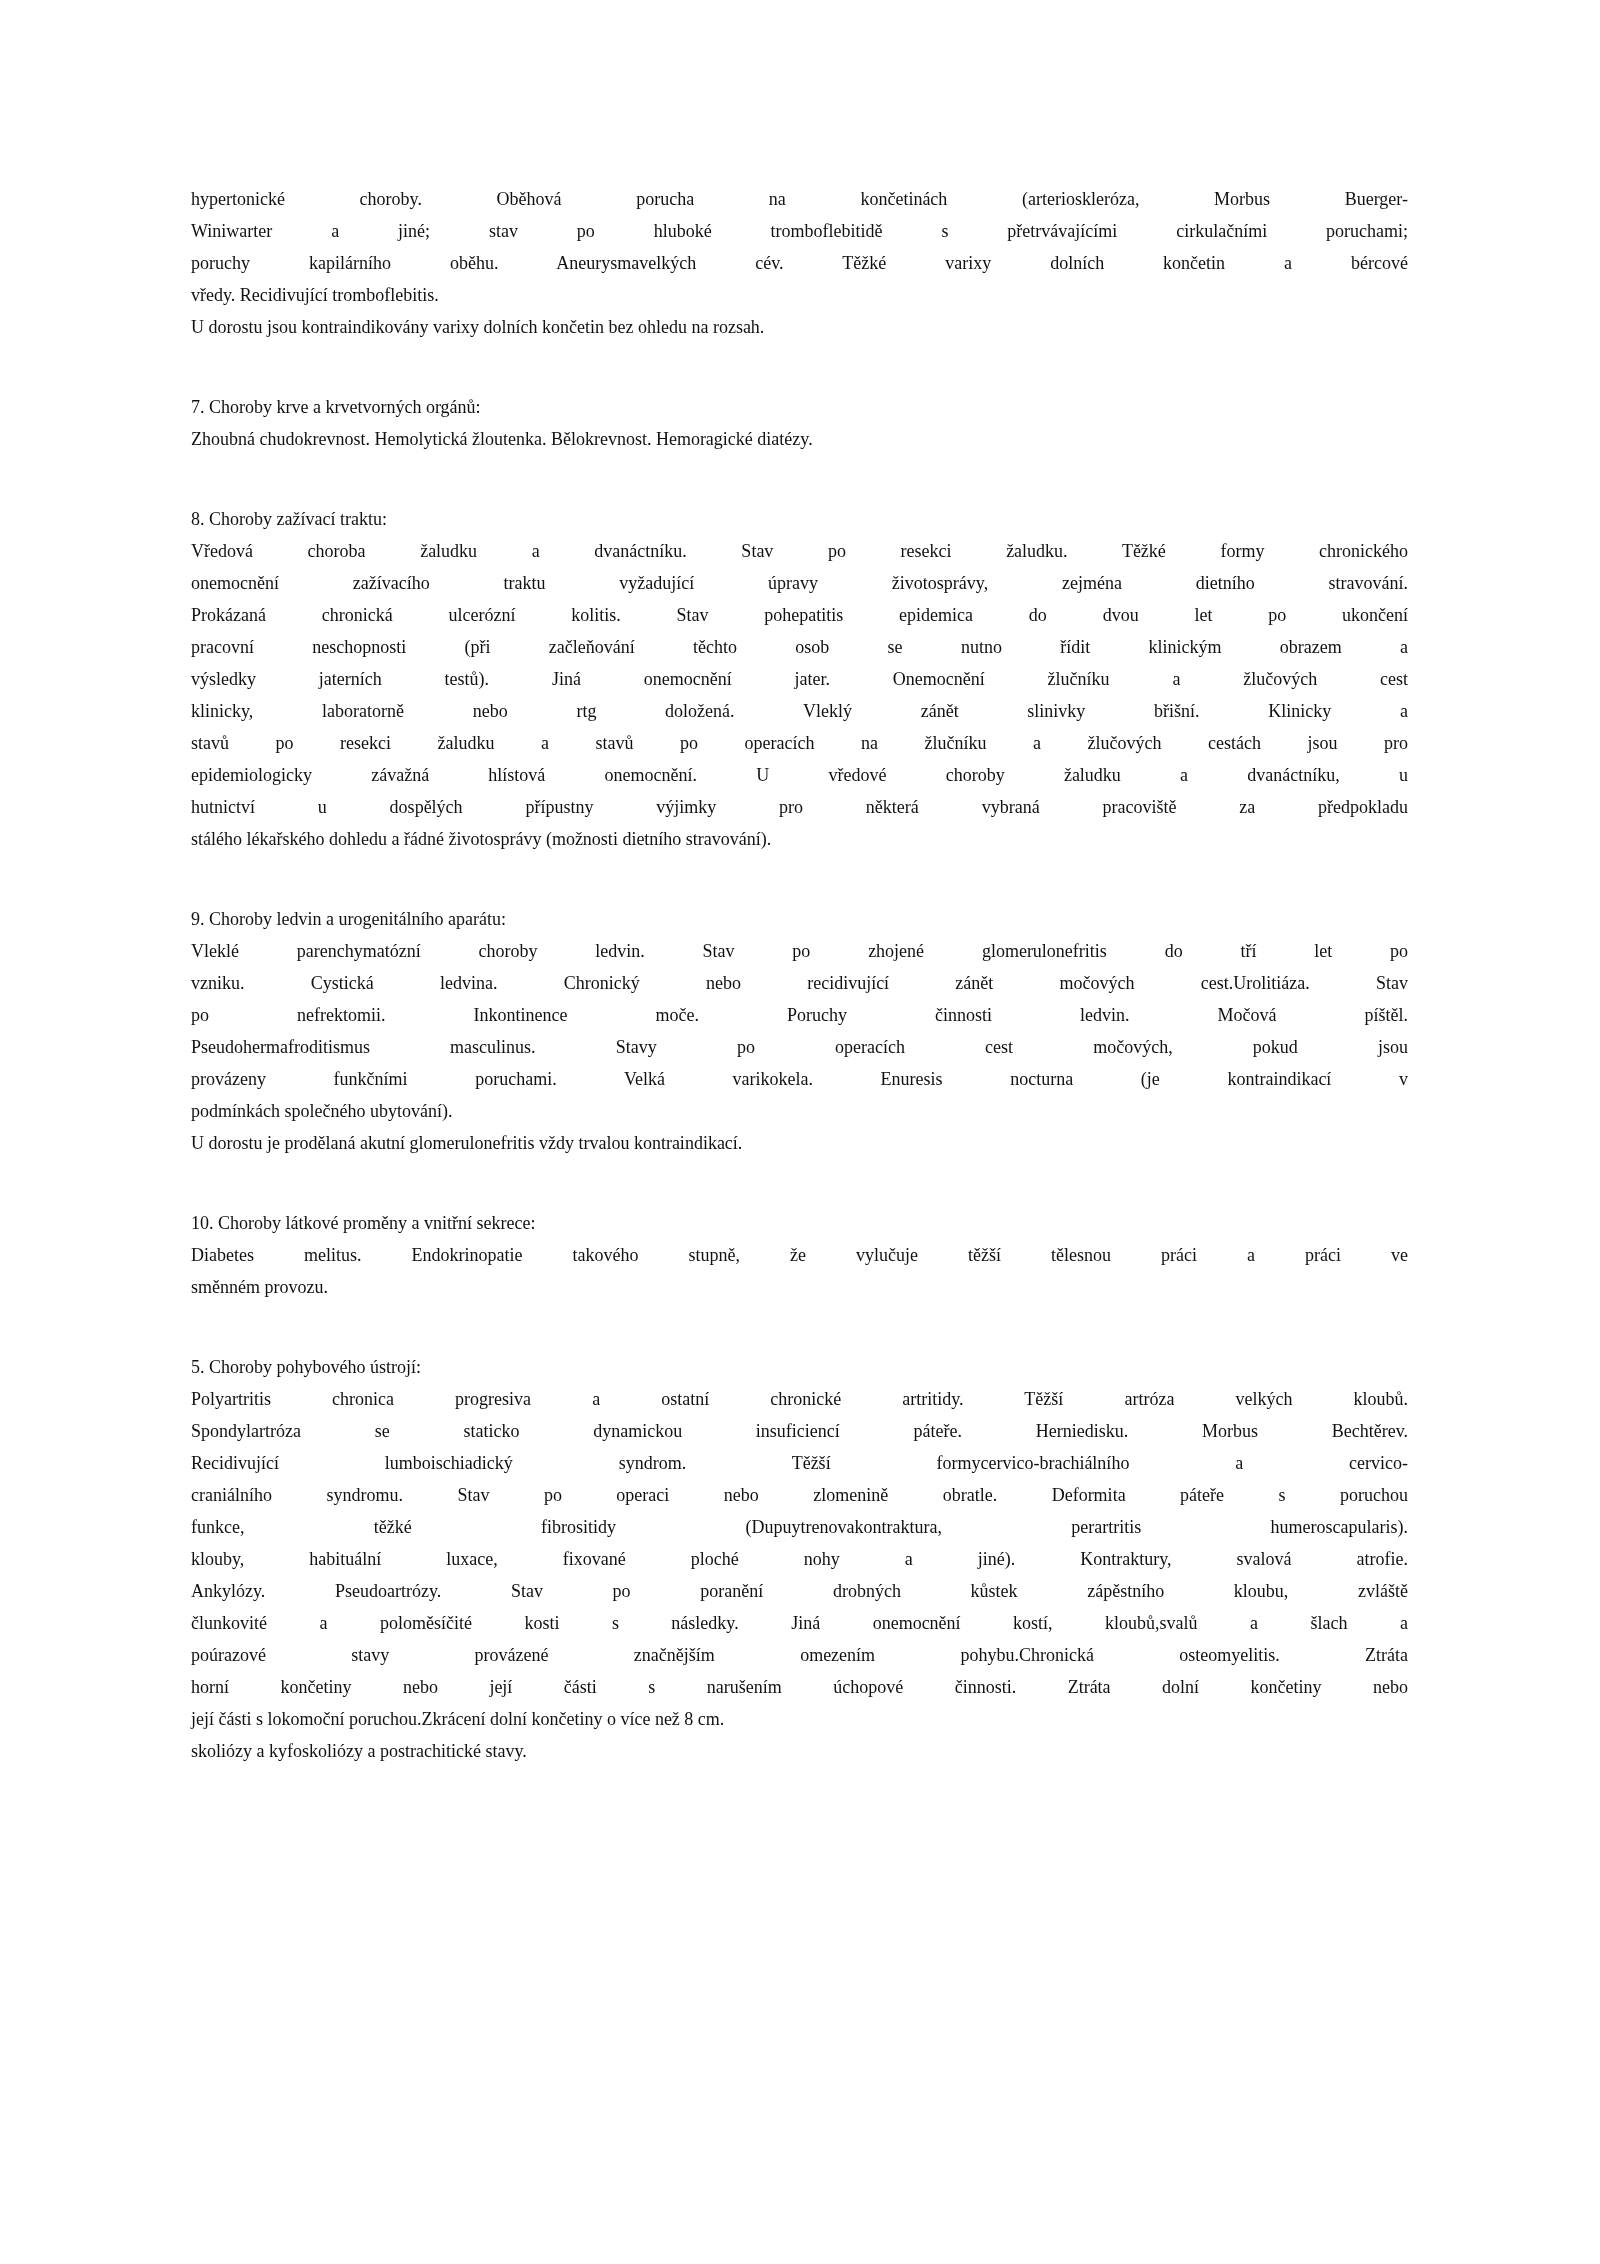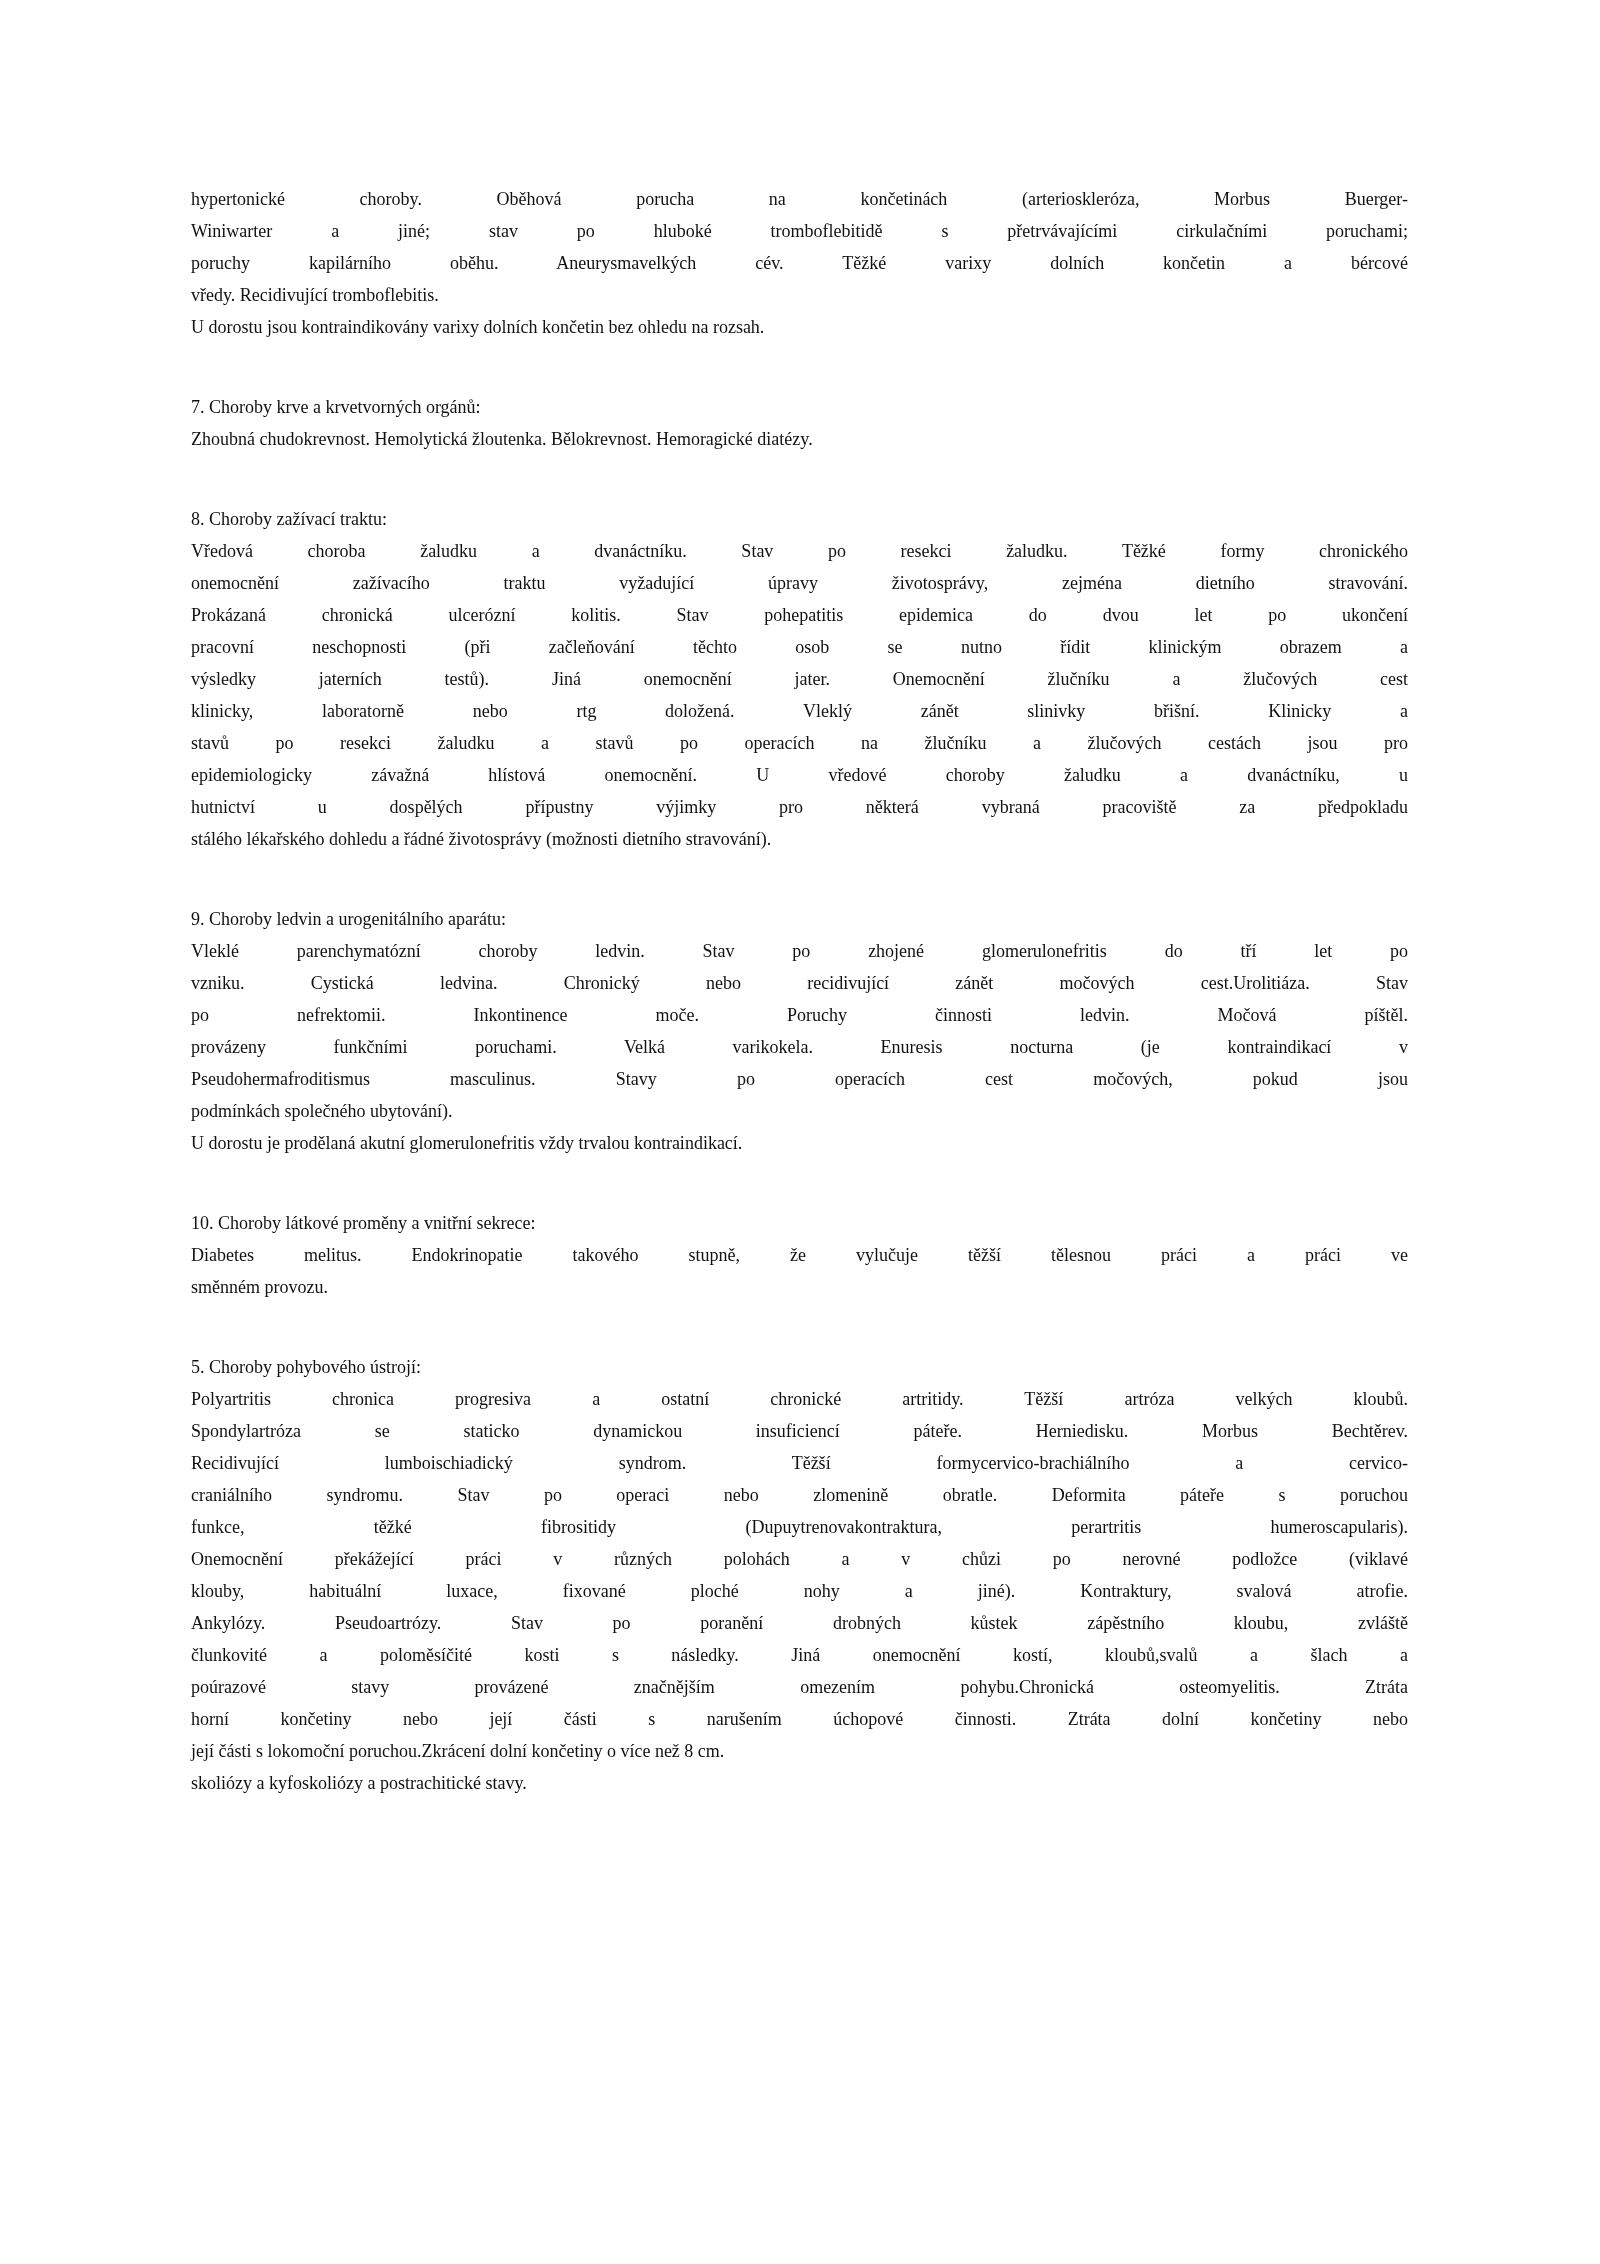--- a/index.html
+++ b/index.html
@@ -61,22 +61,22 @@
     <span class="line">stálého lékařského dohledu a řádné životosprávy (možnosti dietního stravování).</span>
   </div>
 
   <div class="gap"></div>
 
   <div>
     <span class="line section-title">9. Choroby ledvin a urogenitálního aparátu:</span>
     <span class="line full">Vleklé parenchymatózní choroby ledvin. Stav po zhojené glomerulonefritis do tří let po</span>
     <span class="line full">vzniku. Cystická ledvina. Chronický nebo recidivující zánět močových cest.Urolitiáza. Stav</span>
     <span class="line full">po nefrektomii. Inkontinence moče. Poruchy činnosti ledvin. Močová píštěl.</span>
+    <span class="line full">Pseudohermafroditismus masculinus. Stavy po operacích cest močových, pokud jsou</span>
     <span class="line full">provázeny funkčními poruchami. Velká varikokela. Enuresis nocturna (je kontraindikací v</span>
-    <span class="line full">Pseudohermafroditismus masculinus. Stavy po operacích cest močových, pokud jsou</span>
     <span class="line">podmínkách společného ubytování).</span>
     <span class="line">U dorostu je prodělaná akutní glomerulonefritis vždy trvalou kontraindikací.</span>
   </div>
 
   <div class="gap"></div>
 
   <div>
     <span class="line section-title">10. Choroby látkové proměny a vnitřní sekrece:</span>
     <span class="line full">Diabetes melitus. Endokrinopatie takového stupně, že vylučuje těžší tělesnou práci a práci ve</span>
     <span class="line">směnném provozu.</span>
@@ -84,21 +84,20 @@
 
   <div class="gap"></div>
 
   <div>
     <span class="line section-title">5. Choroby pohybového ústrojí:</span>
     <span class="line full">Polyartritis chronica progresiva a ostatní chronické artritidy. Těžší artróza velkých kloubů.</span>
     <span class="line full">Spondylartróza se staticko dynamickou insuficiencí páteře. Herniedisku. Morbus Bechtěrev.</span>
     <span class="line full">Recidivující lumboischiadický syndrom. Těžší formycervico-brachiálního a cervico-</span>
     <span class="line full">craniálního syndromu. Stav po operaci nebo zlomenině obratle. Deformita páteře s poruchou</span>
     <span class="line full">funkce, těžké fibrositidy (Dupuytrenovakontraktura, perartritis humeroscapularis).</span>
-    <span class="line full">Onemocnění překážející práci v různých polohách a v chůzi po nerovné podložce (viklavé</span>
     <span class="line full">klouby, habituální luxace, fixované ploché nohy a jiné). Kontraktury, svalová atrofie.</span>
     <span class="line full">Ankylózy. Pseudoartrózy. Stav po poranění drobných kůstek zápěstního kloubu, zvláště</span>
     <span class="line full">člunkovité a poloměsíčité kosti s následky. Jiná onemocnění kostí, kloubů,svalů a šlach a</span>
     <span class="line full">poúrazové stavy provázené značnějším omezením pohybu.Chronická osteomyelitis. Ztráta</span>
     <span class="line full">horní končetiny nebo její části s narušením úchopové činnosti. Ztráta dolní končetiny nebo</span>
     <span class="line">její části s lokomoční poruchou.Zkrácení dolní končetiny o více než 8 cm.</span>
     <span class="line">skoliózy a kyfoskoliózy a postrachitické stavy.</span>
   </div>
 
 </div>

